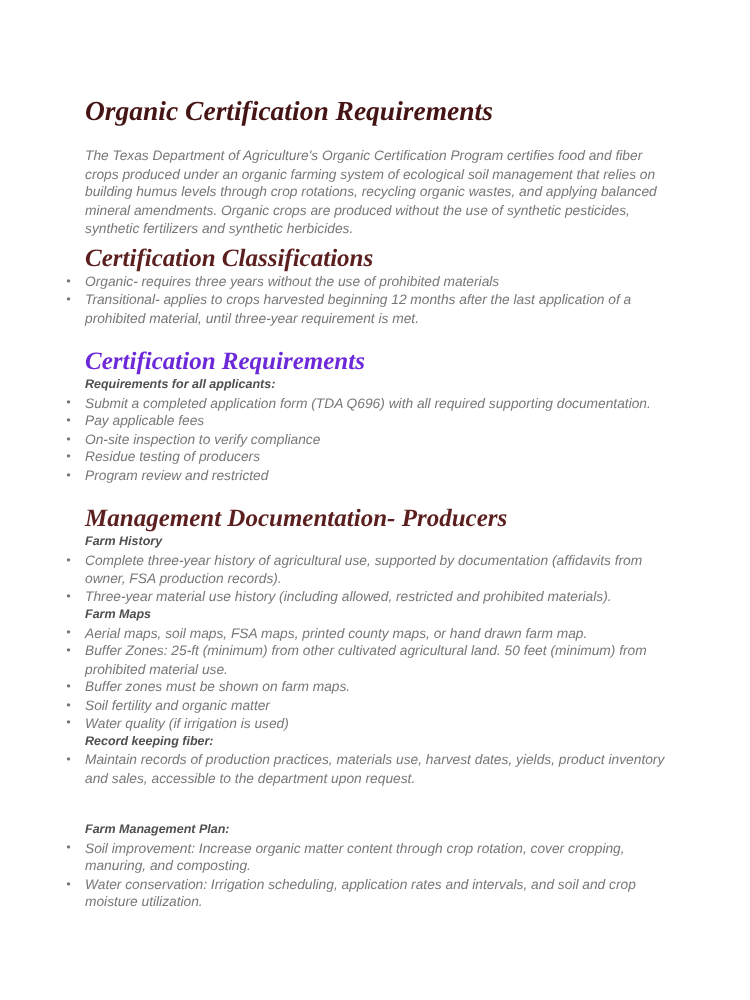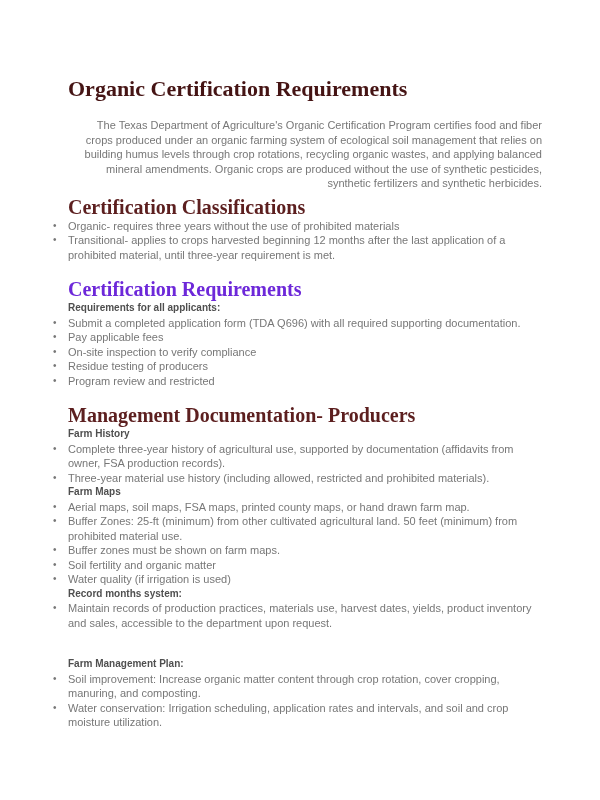--- a/index.html
+++ b/index.html
@@ -13,33 +13,33 @@
     height: 800px;
     background: #ffffff;
     overflow: hidden;
     font-family: "Liberation Sans", sans-serif;
   }
   .content {
     position: absolute;
     top: 76px;
     left: 68px;
     width: 474px;
+    font-style: italic;
   }
   .doc-title {
     font-family: "Liberation Serif", serif;
     font-weight: bold;
     font-size: 22px;
     line-height: 26px;
     margin: 0 0 16px 0;
   }
   .intro {
     font-size: 11px;
     line-height: 14.5px;
     margin: 0;
-    text-align: right;
   }
   .section { margin-top: 19px; }
   .section.first { margin-top: 8px; }
   .section-heading {
     font-family: "Liberation Serif", serif;
     font-weight: bold;
     font-size: 20px;
     line-height: 17px;
     margin: 0 0 3px 0;
   }
@@ -104,21 +104,21 @@
           <div class="sub-label" style="color: rgb(79, 79, 79);">Farm Maps</div>
           <ul class="bullets">
             <li style="color: rgb(119, 119, 119);"><span class="marker">•</span><span>Aerial maps, soil maps, FSA maps, printed county maps, or hand drawn farm map.</span></li>
             <li style="color: rgb(119, 119, 119);"><span class="marker">•</span><span>Buffer Zones: 25-ft (minimum) from other cultivated agricultural land. 50 feet (minimum) from prohibited material use.</span></li>
             <li style="color: rgb(119, 119, 119);"><span class="marker">•</span><span>Buffer zones must be shown on farm maps.</span></li>
           </ul>
           <ul class="bullets">
             <li style="color: rgb(119, 119, 119);"><span class="marker">•</span><span>Soil fertility and organic matter</span></li>
             <li style="color: rgb(119, 119, 119);"><span class="marker">•</span><span>Water quality (if irrigation is used)</span></li>
           </ul>
-          <div class="sub-label" style="color: rgb(79, 79, 79);">Record months system:</div>
+          <div class="sub-label" style="color: rgb(79, 79, 79);">Record keeping fiber:</div>
           <ul class="bullets">
             <li style="color: rgb(119, 119, 119);"><span class="marker">•</span><span>Maintain records of production practices, materials use, harvest dates, yields, product inventory and sales, accessible to the department upon request.</span></li>
           </ul>
           <div class="sub-label" style="color: rgb(79, 79, 79); margin-top: 27px;">Farm Management Plan:</div>
           <ul class="bullets">
             <li style="color: rgb(119, 119, 119);"><span class="marker">•</span><span>Soil improvement: Increase organic matter content through crop rotation, cover cropping, manuring, and composting.</span></li>
             <li style="color: rgb(119, 119, 119);"><span class="marker">•</span><span>Water conservation: Irrigation scheduling, application rates and intervals, and soil and crop moisture utilization.</span></li>
           </ul>
         </div>
       </div>

